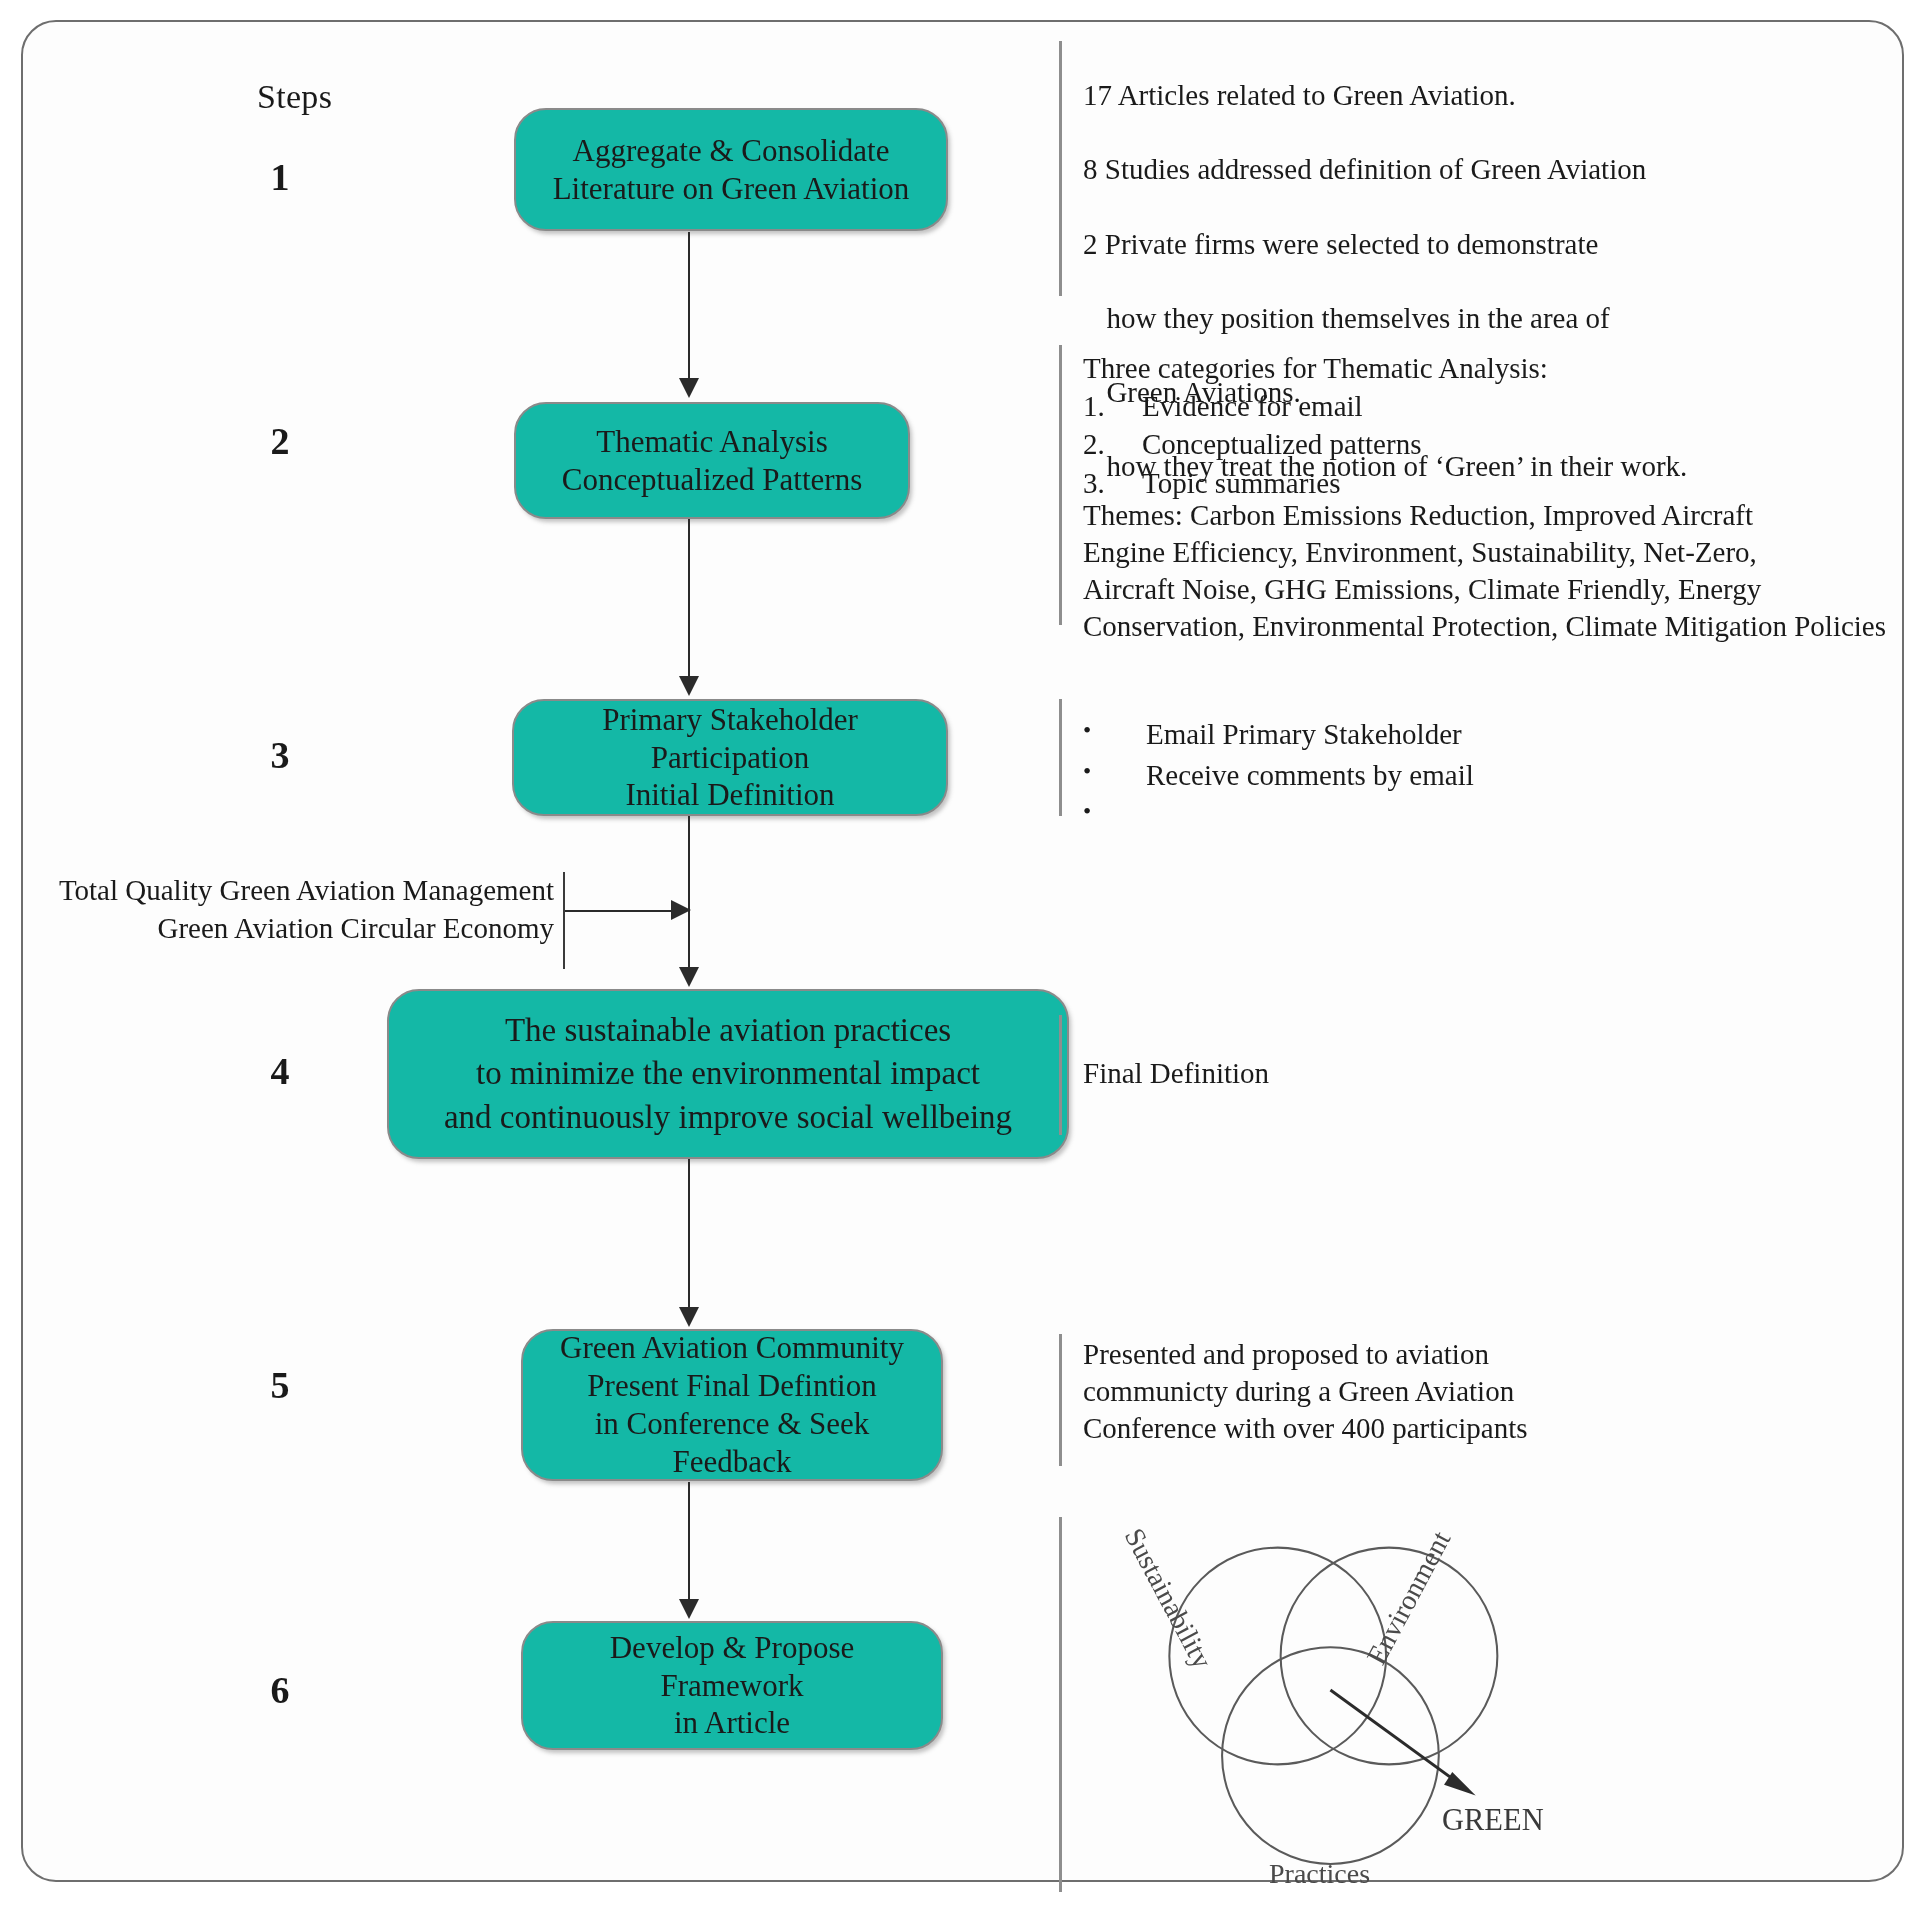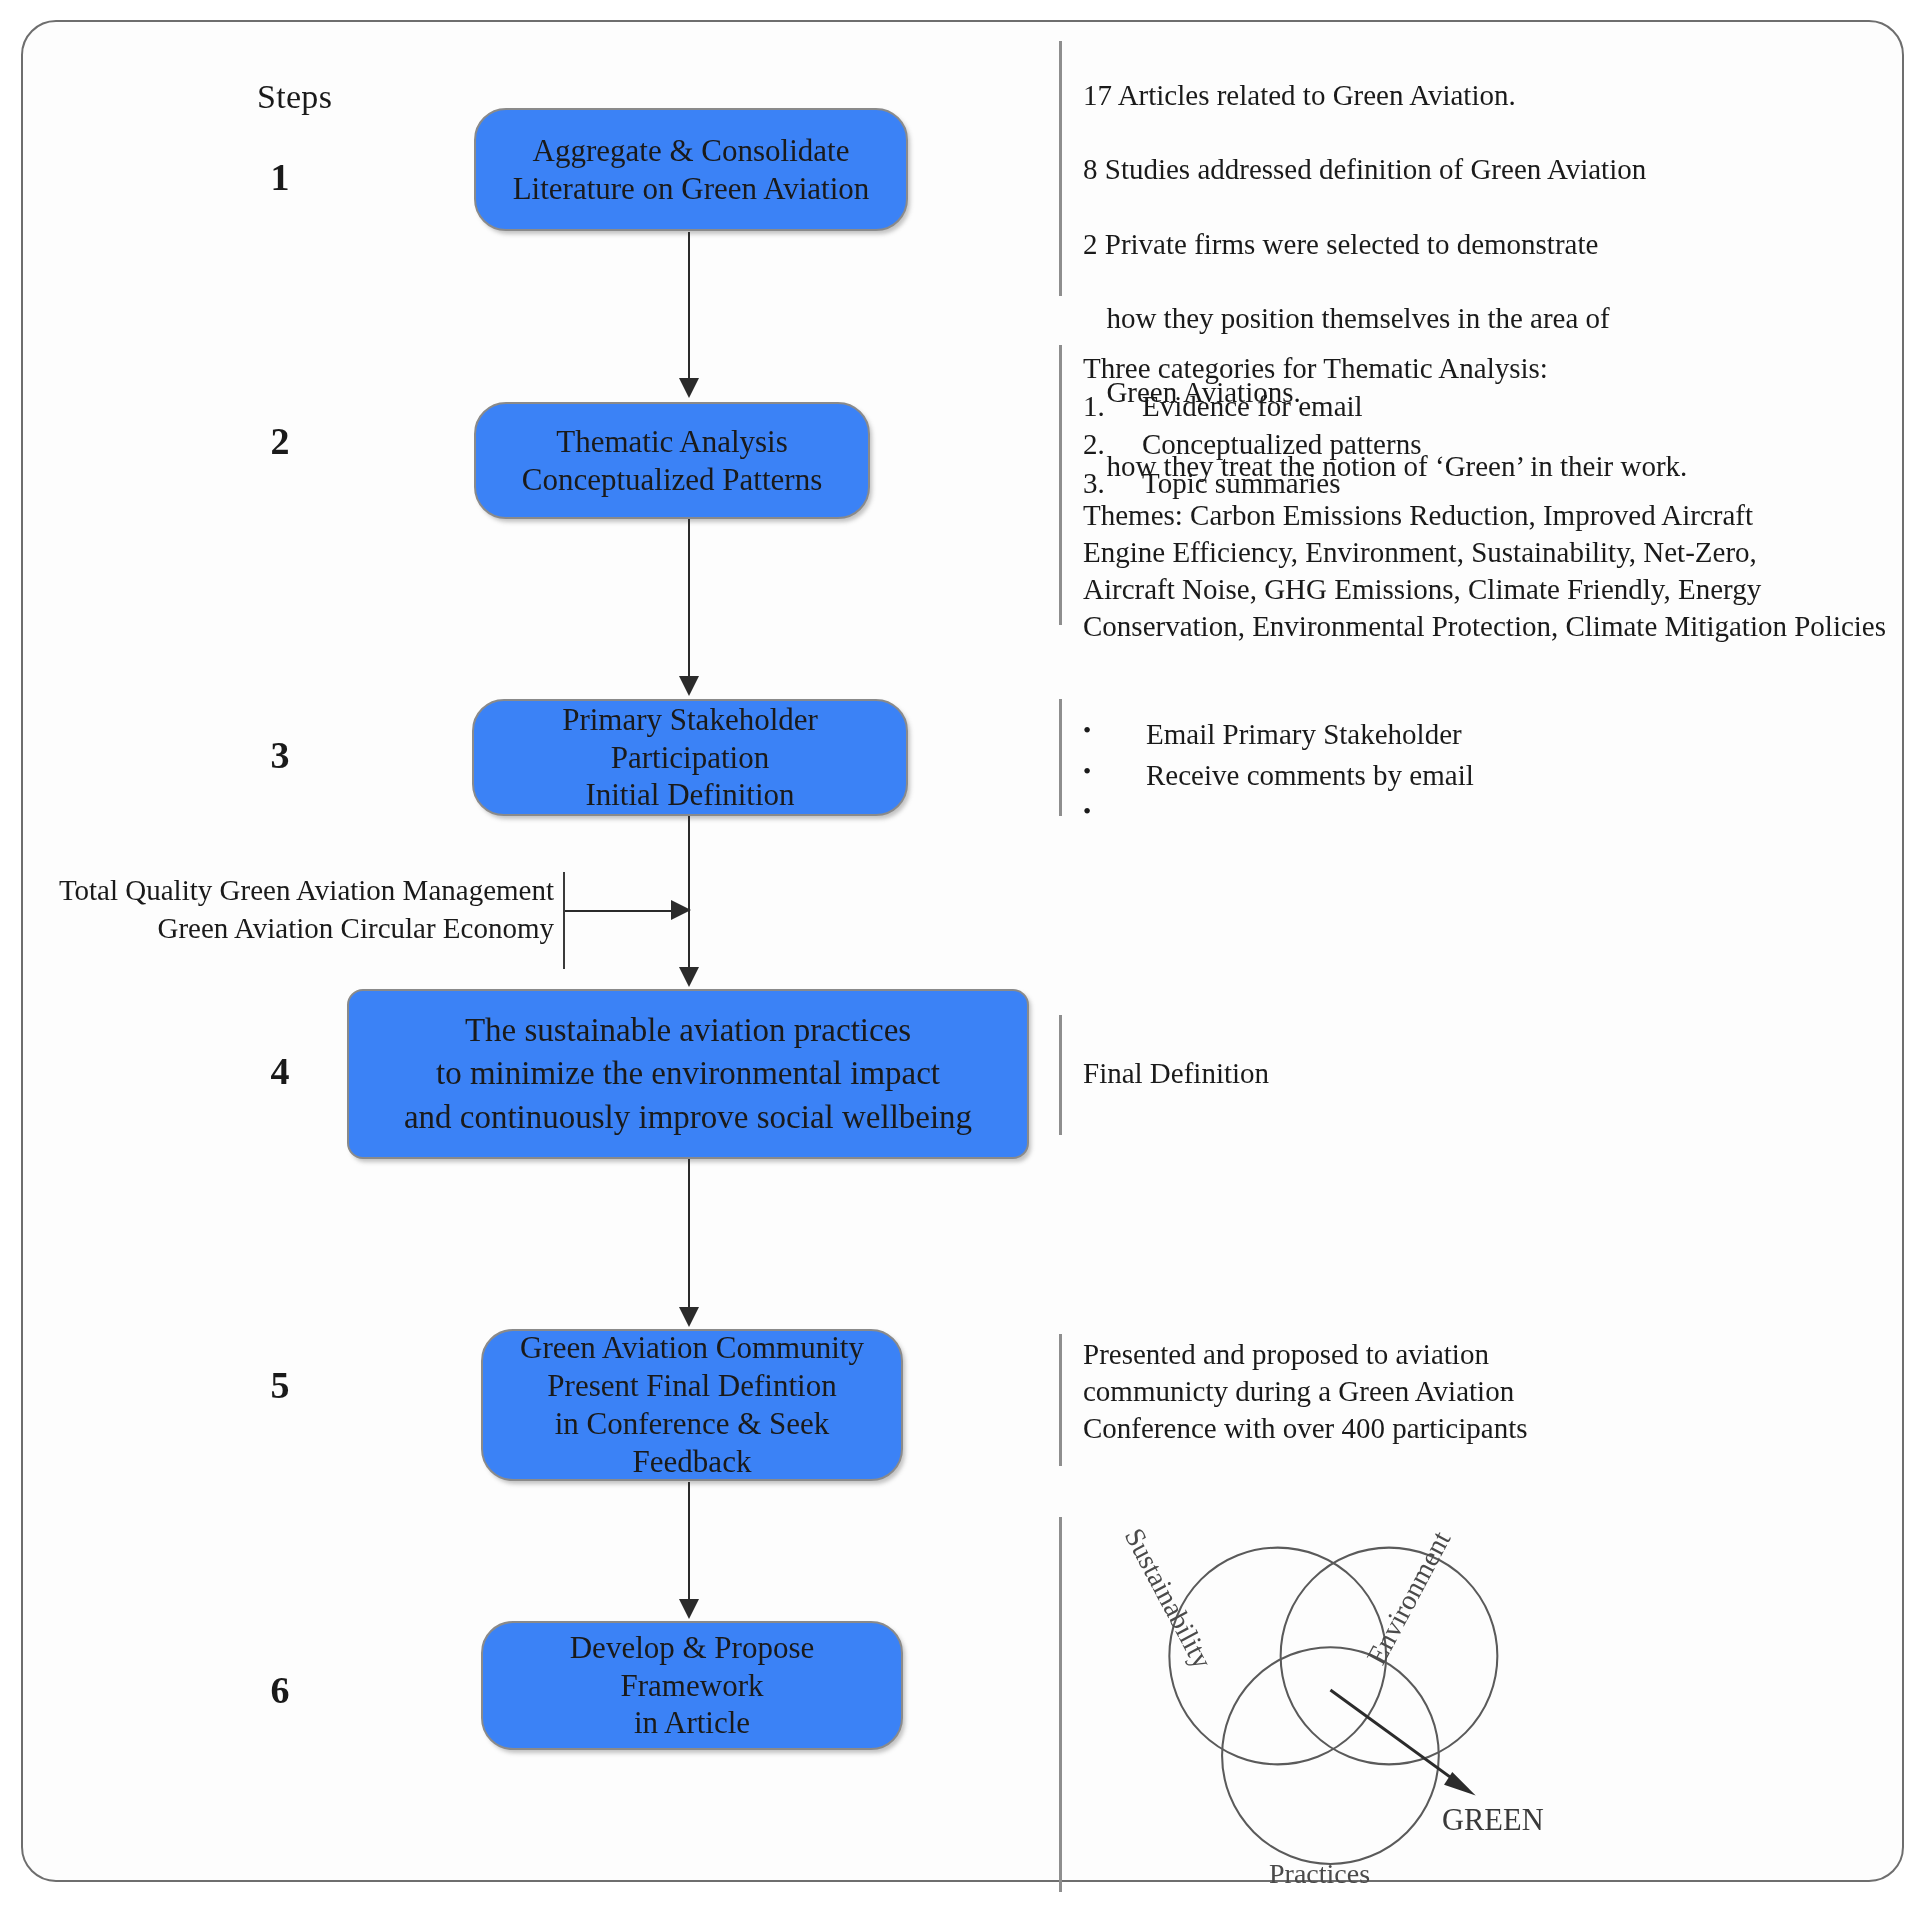--- a/index.html
+++ b/index.html
@@ -45,25 +45,26 @@
     width: 70px;
     white-space: nowrap;
   }
 
   
   .proc-box {
     position: absolute;
     border: 2.9px solid #8a8a8a;
     border-radius: 32px;
     box-sizing: border-box;
-    background: #3b82f6;
+    background: #14b8a6;
     display: flex;
     align-items: center;
     justify-content: center;
     box-shadow: 2.9px 3.5px 4.1px -1.2px rgba(120,120,120,0.45);
+    margin-left: 40px;
   }
   .proc-box .box-text {
     text-align: center;
     font-size: 31px;
     line-height: 1.22;
     padding: 0 13px;
     white-space: pre-line;
   }
   .proc-box.big .box-text {
     font-size: 33px;
@@ -198,21 +199,21 @@
   <div class="proc-box" style="left:474px; top:402px; width:396px; height:117px;">
     <div class="box-text">Thematic Analysis
 Conceptualized Patterns</div>
   </div>
 
   <div class="proc-box" style="left:472px; top:699px; width:436px; height:117px;">
     <div class="box-text">Primary Stakeholder Participation
 Initial Definition</div>
   </div>
 
-  <div class="proc-box big" style="left:347px; top:989px; width:682px; height:170px; border-radius:16px;">
+  <div class="proc-box big" style="left:347px; top:989px; width:682px; height:170px; border-radius:32px;">
     <div class="box-text">The sustainable aviation practices
 to minimize the environmental impact
 and continuously improve social wellbeing</div>
   </div>
 
   <div class="proc-box" style="left:481px; top:1621px; width:422px; height:129px;">
     <div class="box-text">Develop &amp; Propose Framework
 in Article</div>
   </div>
 

